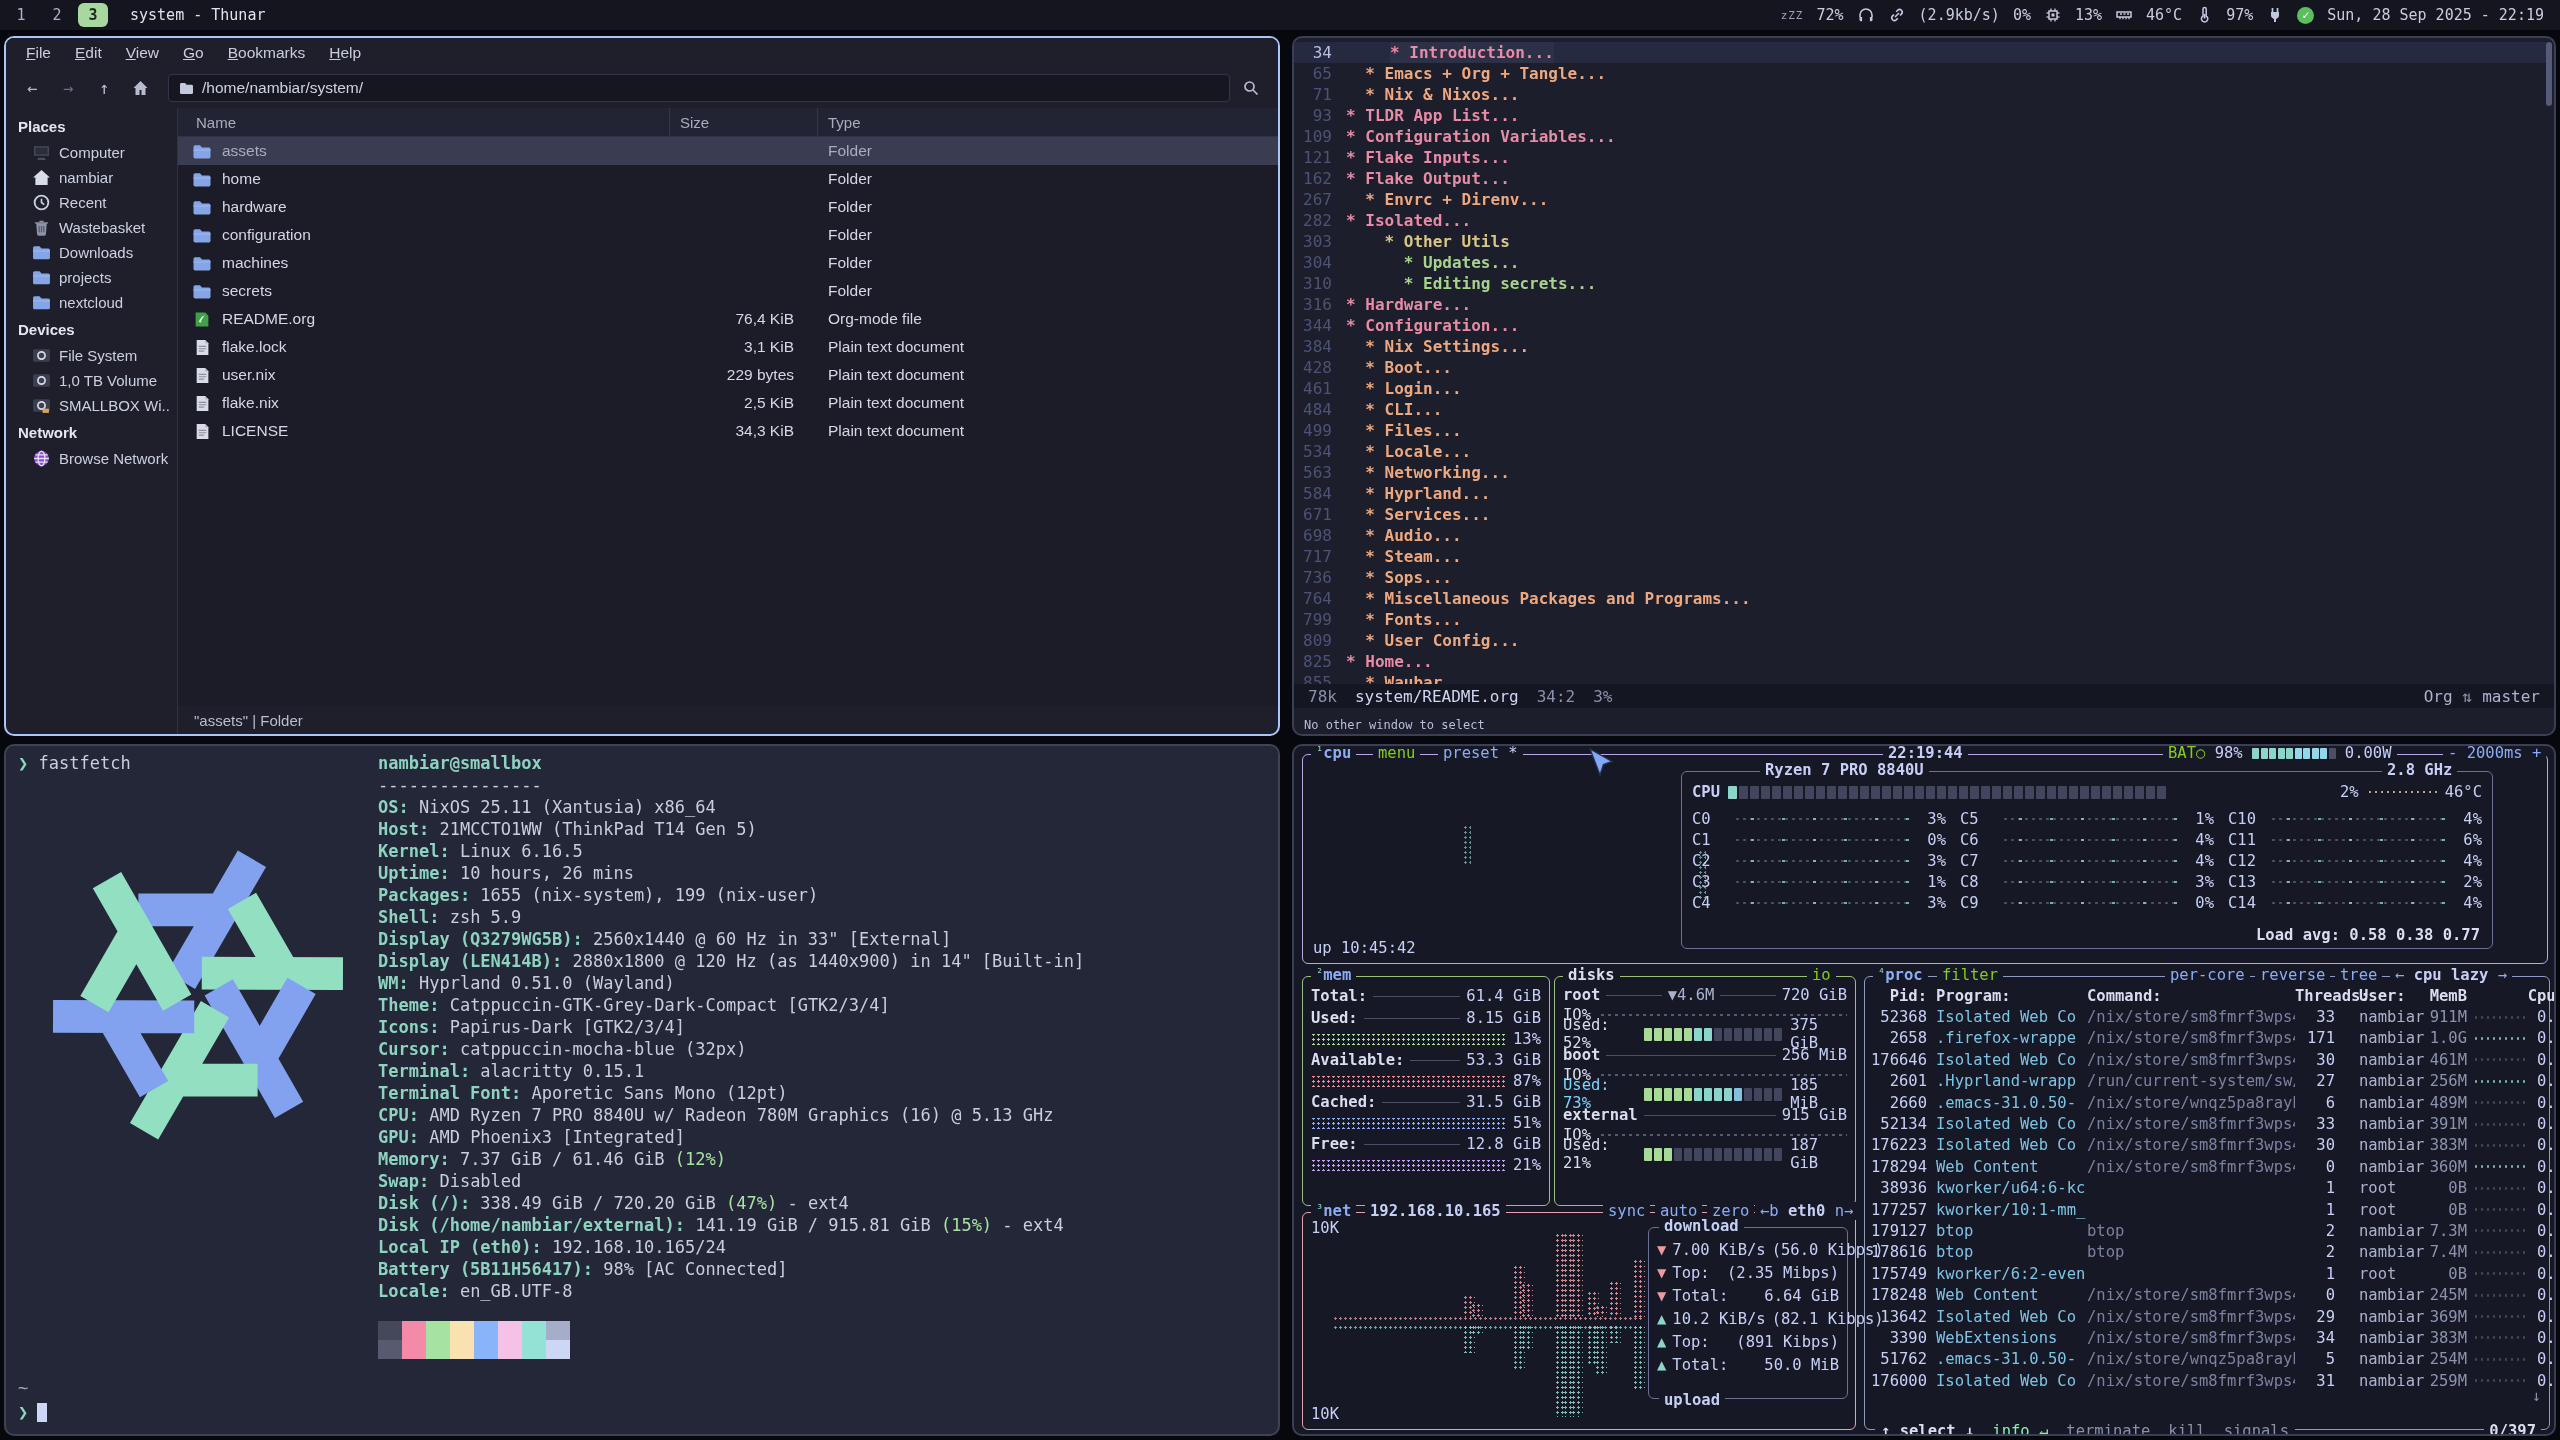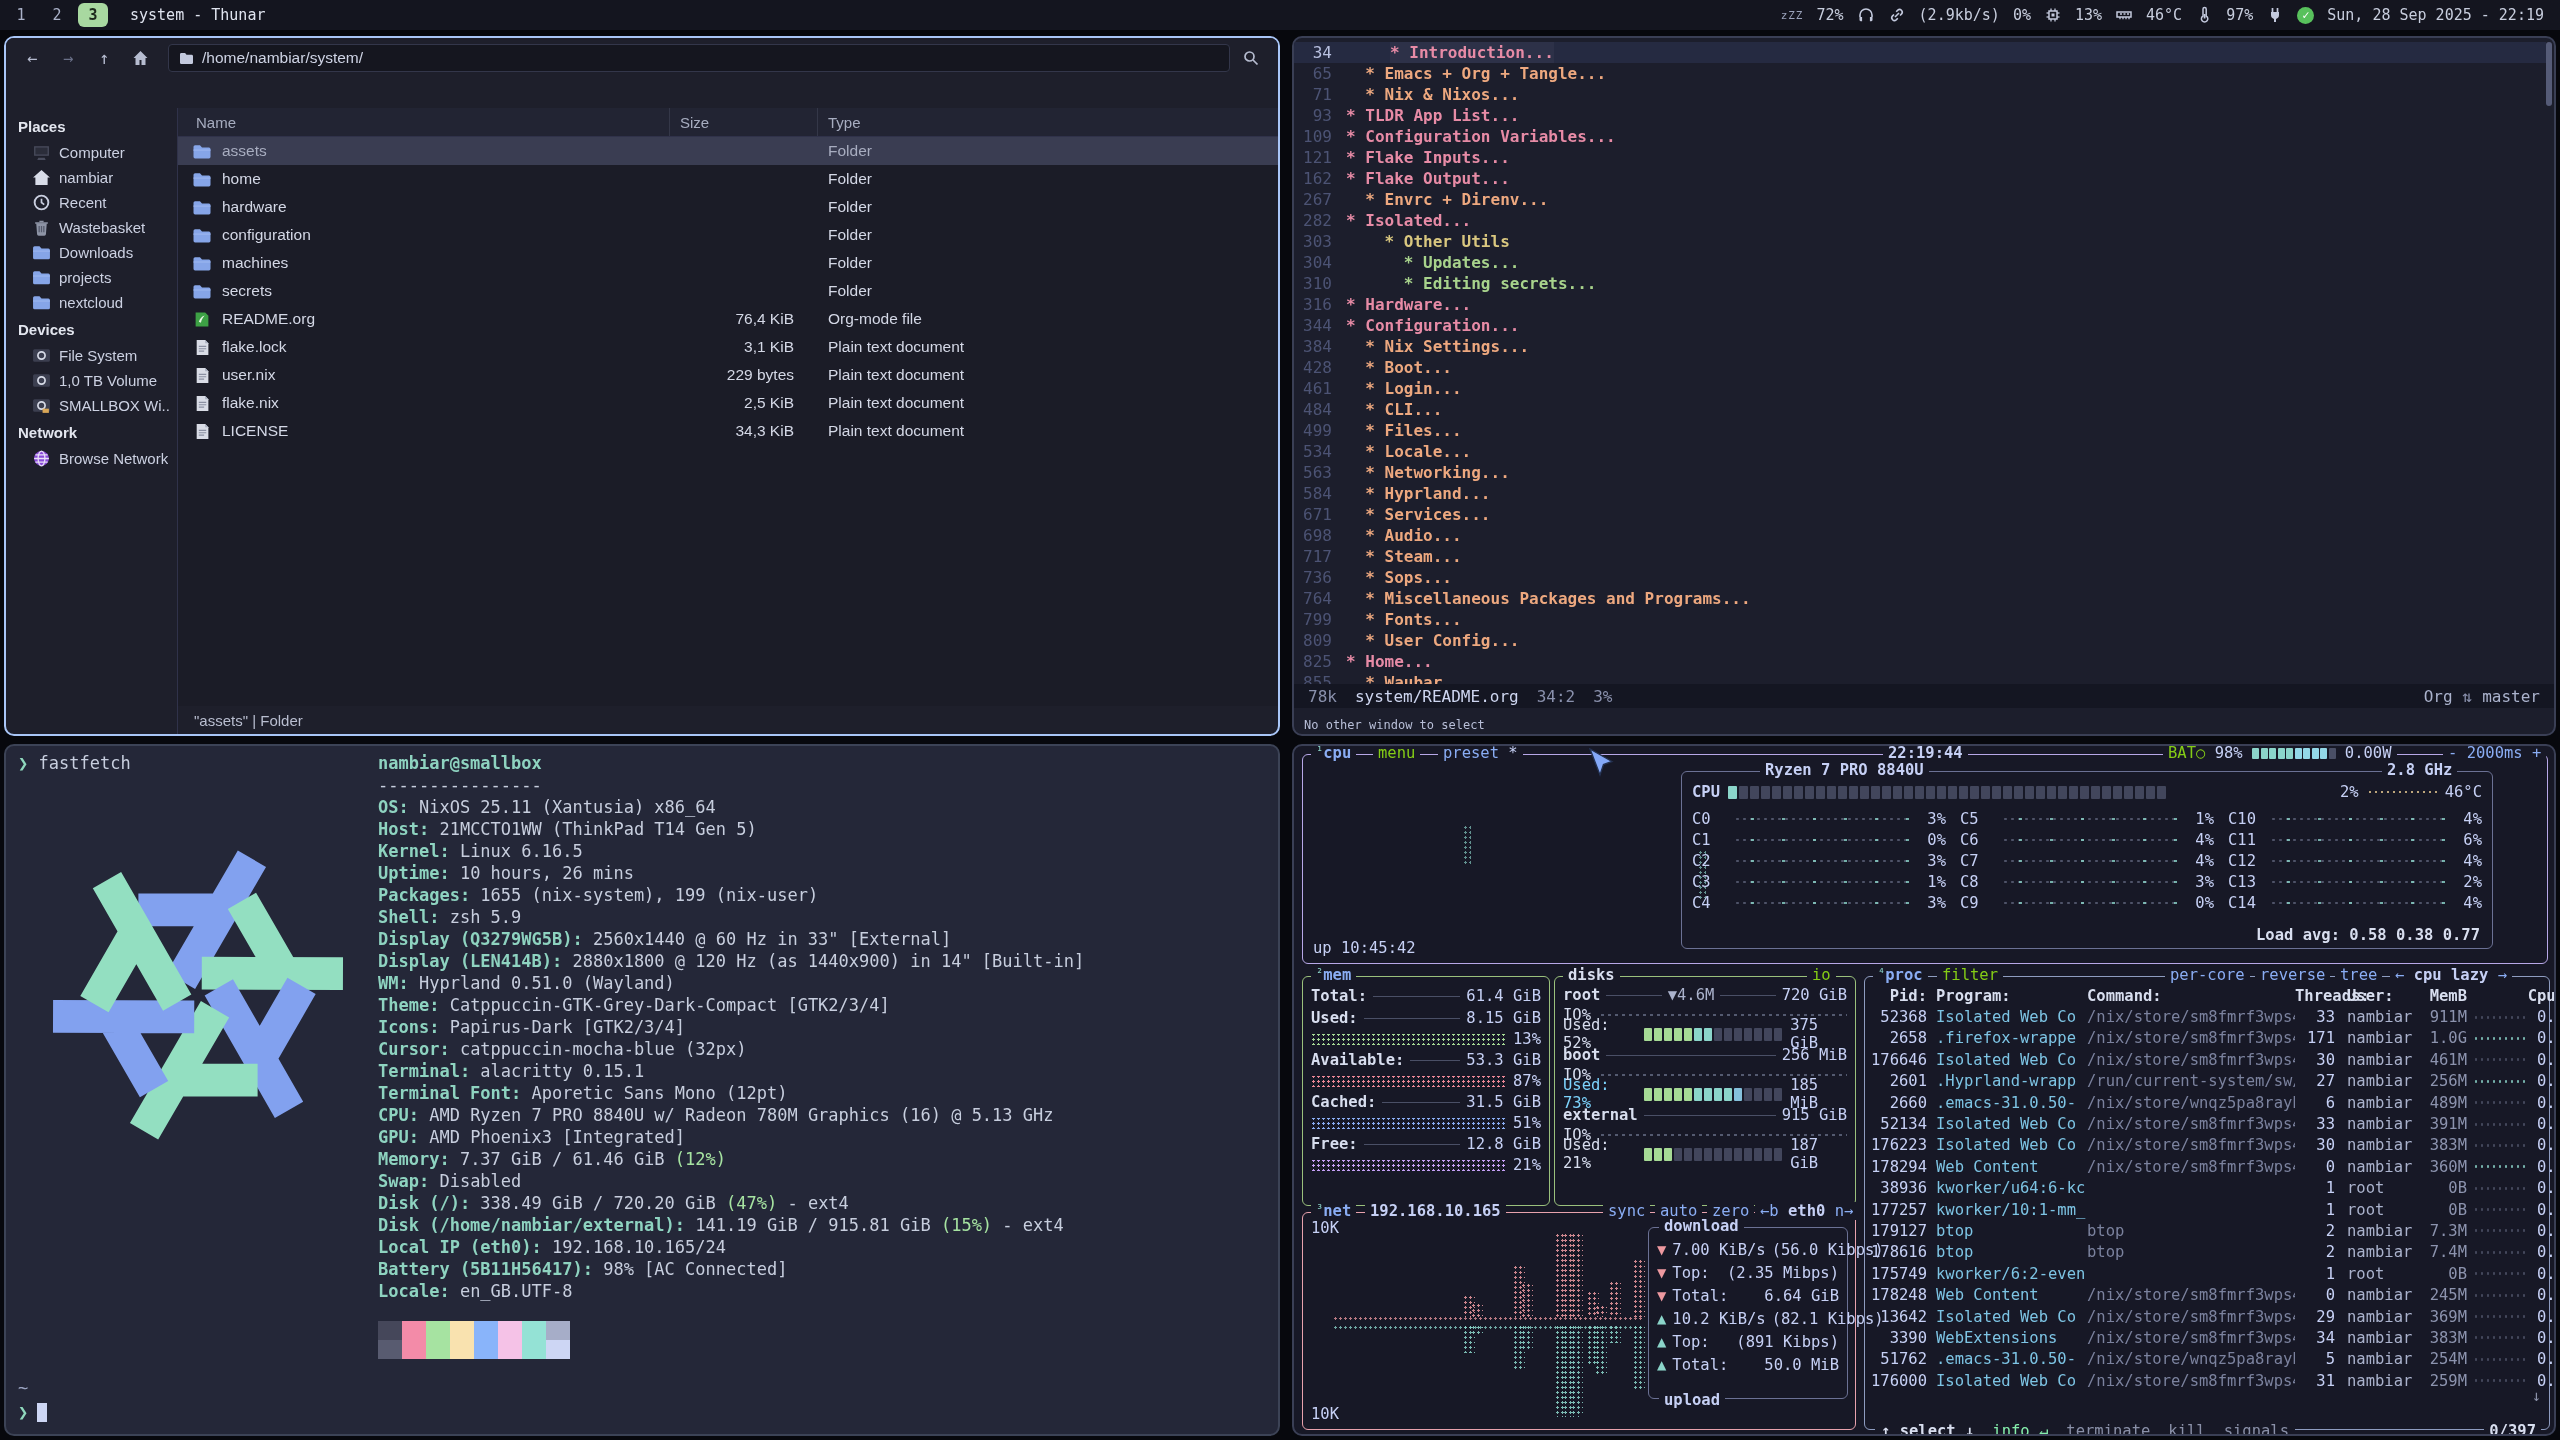--- a/index.html
+++ b/index.html
@@ -112,21 +112,21 @@
   .memfill { flex:1; border-bottom:1px solid #4a4f66; margin:0 6px; height:1px; }
   .memval { color:#c6d0f5; }
   .meterrow { display:flex; align-items:center; height:20px; padding:0 8px; gap:8px; }
   .meterdots { flex:1; height:11px; background-repeat:repeat; background-position:left center; }
   .netbar { position:absolute; width:12px; background-size:5px 5px; background-repeat:repeat; }
   .procrow { display:flex; align-items:center; height:21.4px; white-space:nowrap; }
   .pc-pid { width:62px; text-align:right; flex:none; }
   .pc-prog { width:160px; padding-left:9px; flex:none; color:#7dc4e4; overflow:hidden; }
   .pc-cmd { width:208px; flex:none; color:#7b829e; overflow:hidden; }
   .pc-thr { width:40px; text-align:right; flex:none; }
-  .pc-user { width:80px; padding-left:12px; flex:none; color:#aab2cc; }
+  .pc-user { width:80px; padding-left:24px; flex:none; color:#aab2cc; }
   .pc-mem { width:52px; text-align:right; flex:none; color:#8c93ae; }
   .pc-dots { width:52px; height:10px; margin-left:6px; flex:none; }
   .pc-cpu { width:40px; text-align:right; flex:none; }
   .prochead { color:#d8deef; font-weight:bold; }
   #pointer { position:absolute; left:1588px; top:748px; z-index:50; }
 </style>
 </head>
 <body>
 
 <div id="topbar">
@@ -192,20 +192,28 @@
           <path d="M6.5 2v4M11.5 2v4" fill="none" stroke="#c3c9dd" stroke-width="1.7"></path>
           <path d="M5 6h8v3a4 4 0 0 1-3 3.9V16h-2v-3.1A4 4 0 0 1 5 9z" fill="#c3c9dd"></path>
         </svg>
       </span>
       <span class="chk">✓</span>
       <span>Sun, 28 Sep 2025 - 22:19</span>
     </div>
 </div>
 
 <div id="thunar" class="win">
+  <div id="th-menubar">
+      <span class="menu-item">File</span>
+      <span class="menu-item">Edit</span>
+      <span class="menu-item">View</span>
+      <span class="menu-item">Go</span>
+      <span class="menu-item">Bookmarks</span>
+      <span class="menu-item">Help</span>
+    </div>
   <div id="th-toolbar">
     <div class="nav-btn">←</div>
     <div class="nav-btn" style="color:#6a7088">→</div>
     <div class="nav-btn">↑</div>
     <div class="nav-btn">
       <svg width="17" height="16" viewBox="0 0 16 16">
           <path d="M8 1 1 8h2v7h4v-5h2v5h4V8h2z" fill="#b6bcd0"></path>
         </svg>
     </div>
     <div id="th-pathbar">

